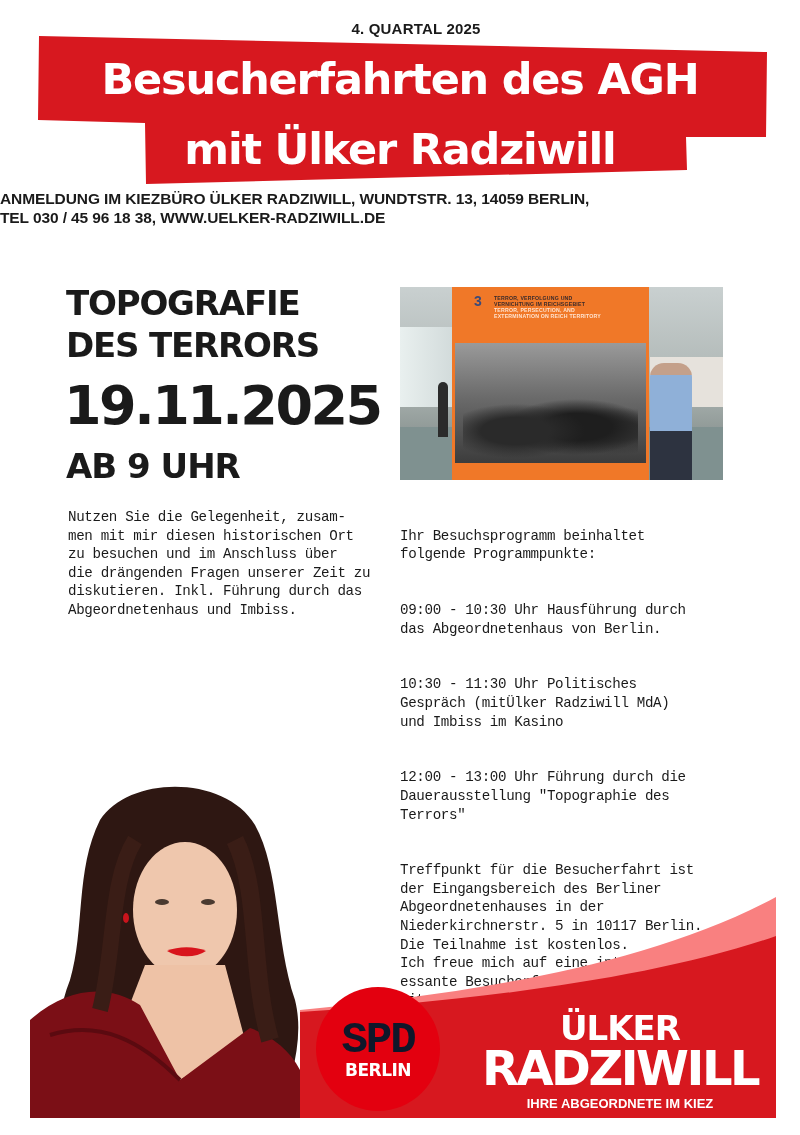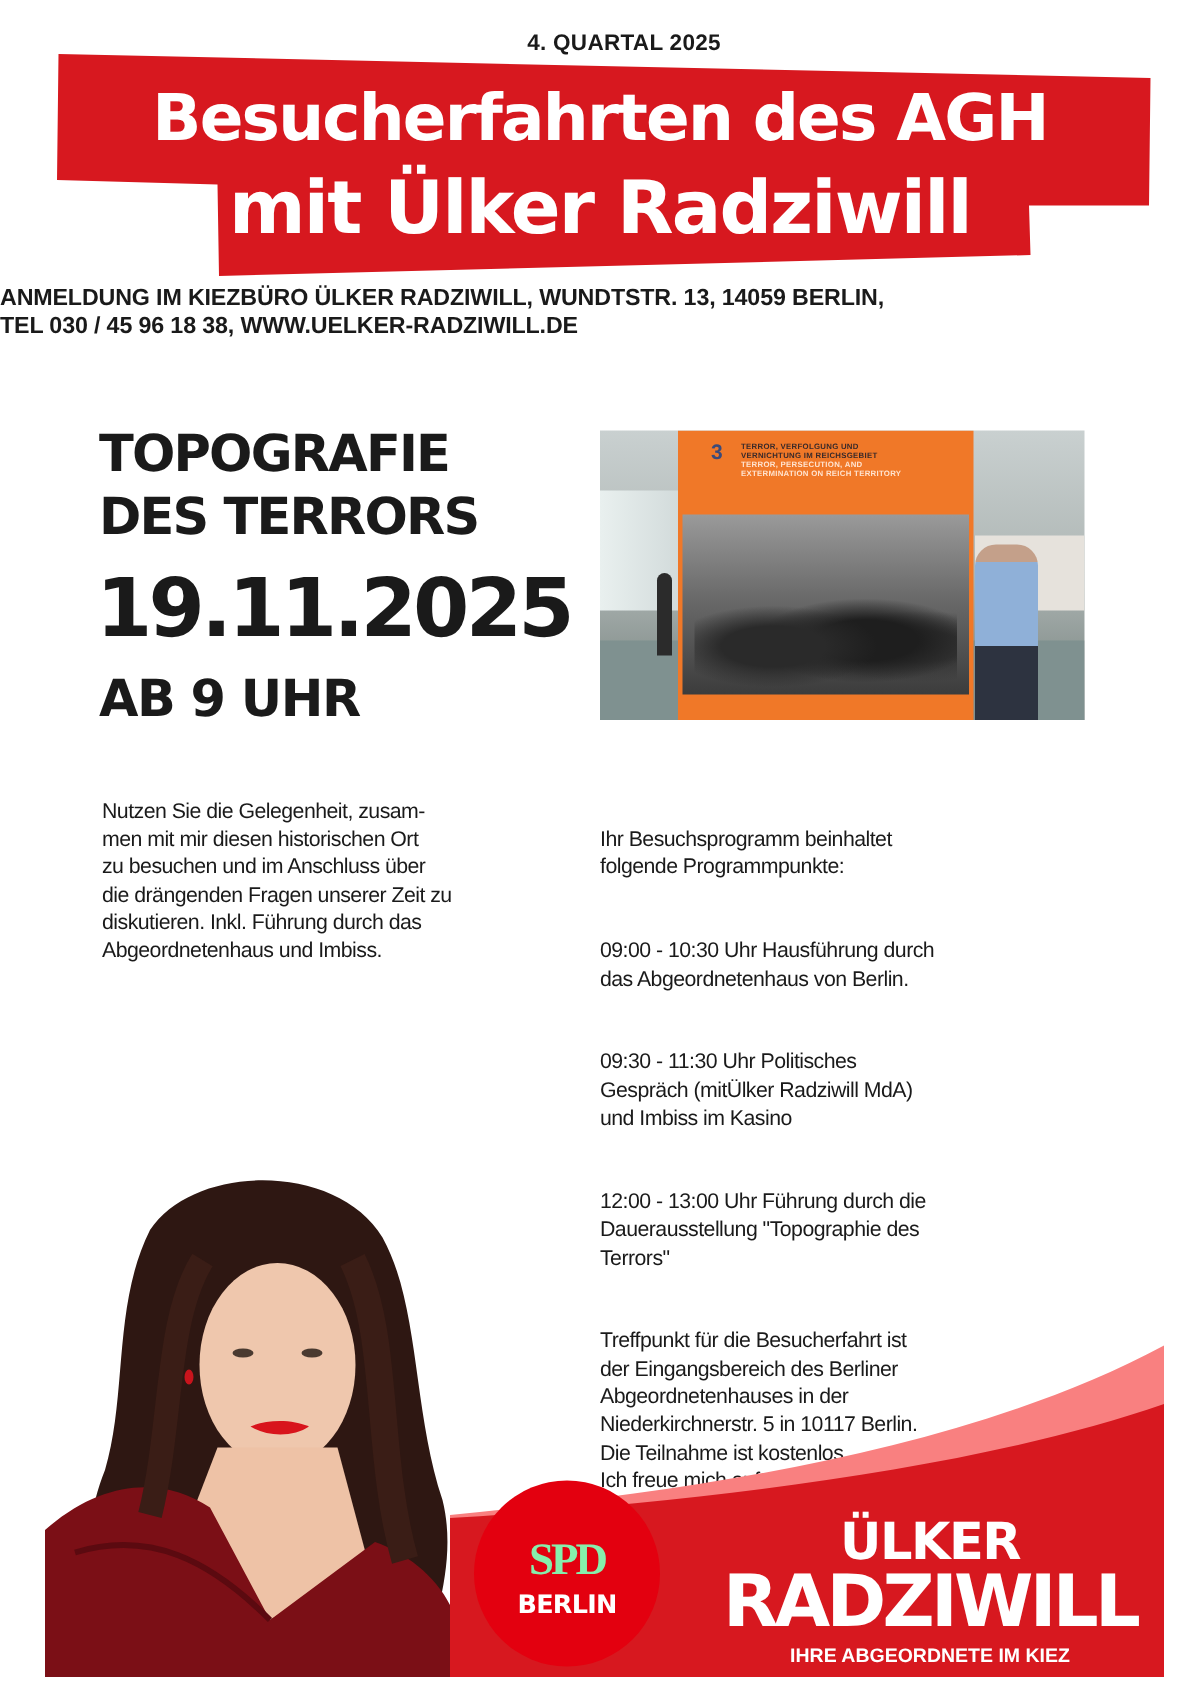--- a/index.html
+++ b/index.html
@@ -12,21 +12,21 @@
   .quarter {
     left: 0; width: 800px; top: 20px; text-align: center;
     font-family: "Liberation Sans", sans-serif; font-weight: bold; font-size: 15px; letter-spacing: 0.2px; color: #1a1a1a; padding-left: 32px;
   }
   .banner-svg { left: 0; top: 0; }
   .title-line {
     left: 0; width: 800px; text-align: center; color: #ffffff;
     font-family: "DejaVu Sans", sans-serif; font-weight: bold; letter-spacing: -1.2px;
   }
   .title-1 { top: 54px; font-size: 43px; }
-  .title-2 { top: 110px; font-size: 49px; }
+  .title-2 { top: 124px; font-size: 43px; }
   .contact-line {
     left: 0; width: 800px; text-align: left;
     font-family: "Liberation Sans", sans-serif; font-weight: bold; font-size: 15.5px; color: #1a1a1a; letter-spacing: -0.1px;
   }
   .contact-1 { top: 190px; }
   .contact-2 { top: 209px; }
 
   
   .event-title {
     left: 66px; top: 282px;
@@ -54,34 +54,34 @@
   .photo .panel-text .de { color: #3a2a2a; }
   .photo .panel-text .en { color: #ffe3cf; }
   .photo .bw { position: absolute; left: 3px; top: 56px; width: 191px; height: 120px; background: linear-gradient(180deg, #9a9a9a 0%, #6b6b6b 45%, #3c3c3c 100%); }
   .photo .bw-figs { position: absolute; left: 8px; top: 40px; width: 175px; height: 80px; background: radial-gradient(ellipse at 30% 60%, #2a2a2a 0 20%, transparent 40%), radial-gradient(ellipse at 65% 55%, #1e1e1e 0 22%, transparent 45%), radial-gradient(ellipse at 85% 60%, #333 0 15%, transparent 35%); }
   .photo .right-wall { position: absolute; left: 250px; top: 70px; width: 73px; height: 50px; background: #e6e2dc; }
   .photo .person { position: absolute; left: 250px; top: 76px; width: 42px; height: 117px; background: linear-gradient(180deg, #c4a08a 0 10%, #8fb0d8 10% 58%, #2d3340 58% 100%); border-radius: 14px 14px 0 0; }
   .photo .person-left { position: absolute; left: 38px; top: 95px; width: 10px; height: 55px; background: #2b2b2b; border-radius: 5px 5px 0 0; }
 
   
   .col-text {
-    font-family: Liberation Sans, sans-serif; font-size: 14.2px; line-height: 18.6px; color: #1a1a1a; letter-spacing: -0.35px; white-space: pre-line; margin-top: 24px;
+    font-family: Liberation Mono, monospace; font-size: 14.2px; line-height: 18.6px; color: #1a1a1a; letter-spacing: -0.35px; white-space: pre-line;
   }
   .intro { left: 68px; top: 508px; width: 330px; }
   .program { left: 400px; top: 508px; width: 340px; }
   .program .para { margin-bottom: 18.6px; }
 
   
   .footer-svg { left: 0; top: 0; }
   .portrait { left: 30px; top: 780px; width: 270px; height: 338px; overflow: hidden; }
   .spd-circle {
     left: 316px; top: 987px; width: 124px; height: 124px; border-radius: 50%; background: #e3000f;
     display: flex; flex-direction: column; align-items: center; justify-content: center;
   }
-  .spd-word { font-family: Liberation Serif, serif; font-weight: bold; color: #86efac; font-size: 30px; line-height: 38px; letter-spacing: -2px; margin-top: 4px; }
+  .spd-word { font-family: Liberation Mono, monospace; font-weight: bold; color: #0f172a; font-size: 44px; line-height: 38px; letter-spacing: -2px; margin-top: 4px; }
   .spd-city { font-family: "DejaVu Sans", sans-serif; font-weight: bold; color: #fff; font-size: 17px; line-height: 22px; letter-spacing: -0.5px; }
 
   .name-first {
     left: 470px; width: 300px; top: 1009px; text-align: center; color: #fff;
     font-family: "DejaVu Sans", sans-serif; font-weight: bold; font-size: 34px; line-height: 38px; letter-spacing: -1px;
   }
   .name-last {
     left: 470px; width: 300px; top: 1045px; text-align: center; color: #fff;
     font-family: "DejaVu Sans", sans-serif; font-weight: bold; font-size: 48px; line-height: 46px; letter-spacing: -2.5px;
   }
@@ -135,21 +135,21 @@
 zu besuchen und im Anschluss über
 die drängenden Fragen unserer Zeit zu
 diskutieren. Inkl. Führung durch das
 Abgeordnetenhaus und Imbiss.</div>
 
 <div class="abs col-text program">
   <div class="para">Ihr Besuchsprogramm beinhaltet
 folgende Programmpunkte:</div>
   <div class="para">09:00 - 10:30 Uhr Hausführung durch
 das Abgeordnetenhaus von Berlin.</div>
-  <div class="para">09:30 - 11:30 Uhr Politisches
+  <div class="para">10:30 - 11:30 Uhr Politisches
 Gespräch (mitÜlker Radziwill MdA)
 und Imbiss im Kasino</div>
   <div class="para">12:00 - 13:00 Uhr Führung durch die
 Dauerausstellung "Topographie des
 Terrors"</div>
   <div class="para">Treffpunkt für die Besucherfahrt ist
 der Eingangsbereich des Berliner
 Abgeordnetenhauses in der
 Niederkirchnerstr. 5 in 10117 Berlin.
 Die Teilnahme ist kostenlos.

